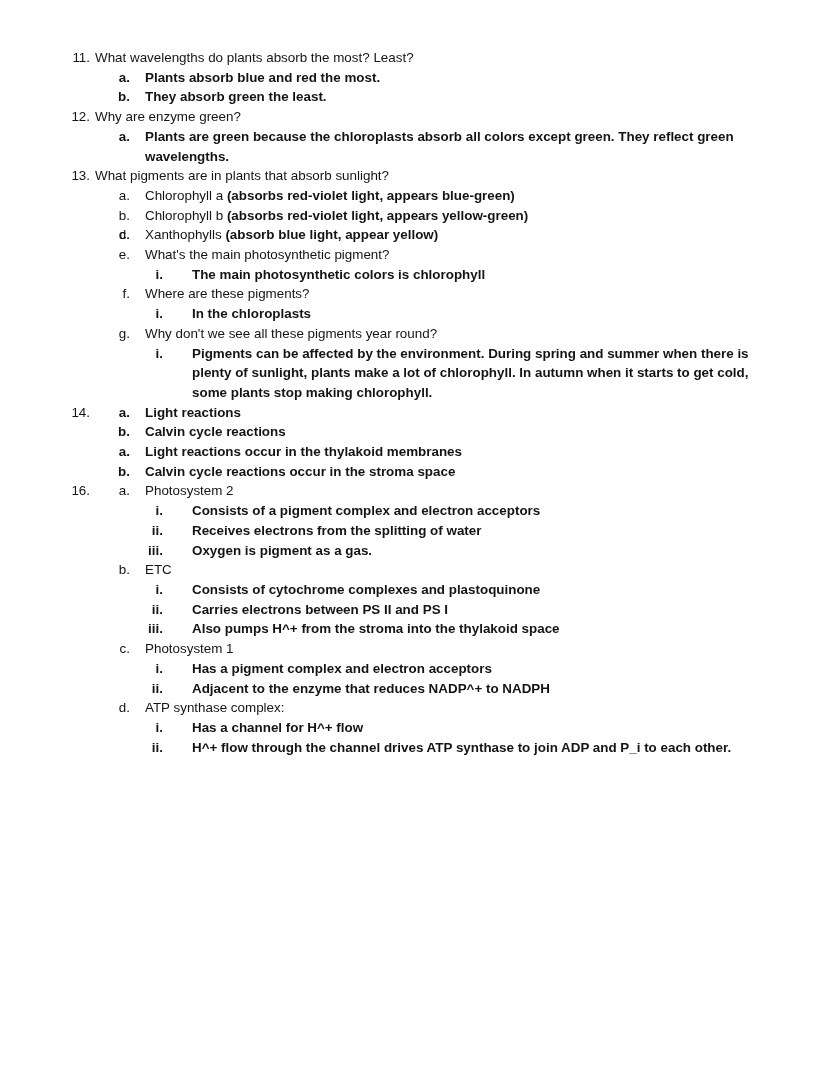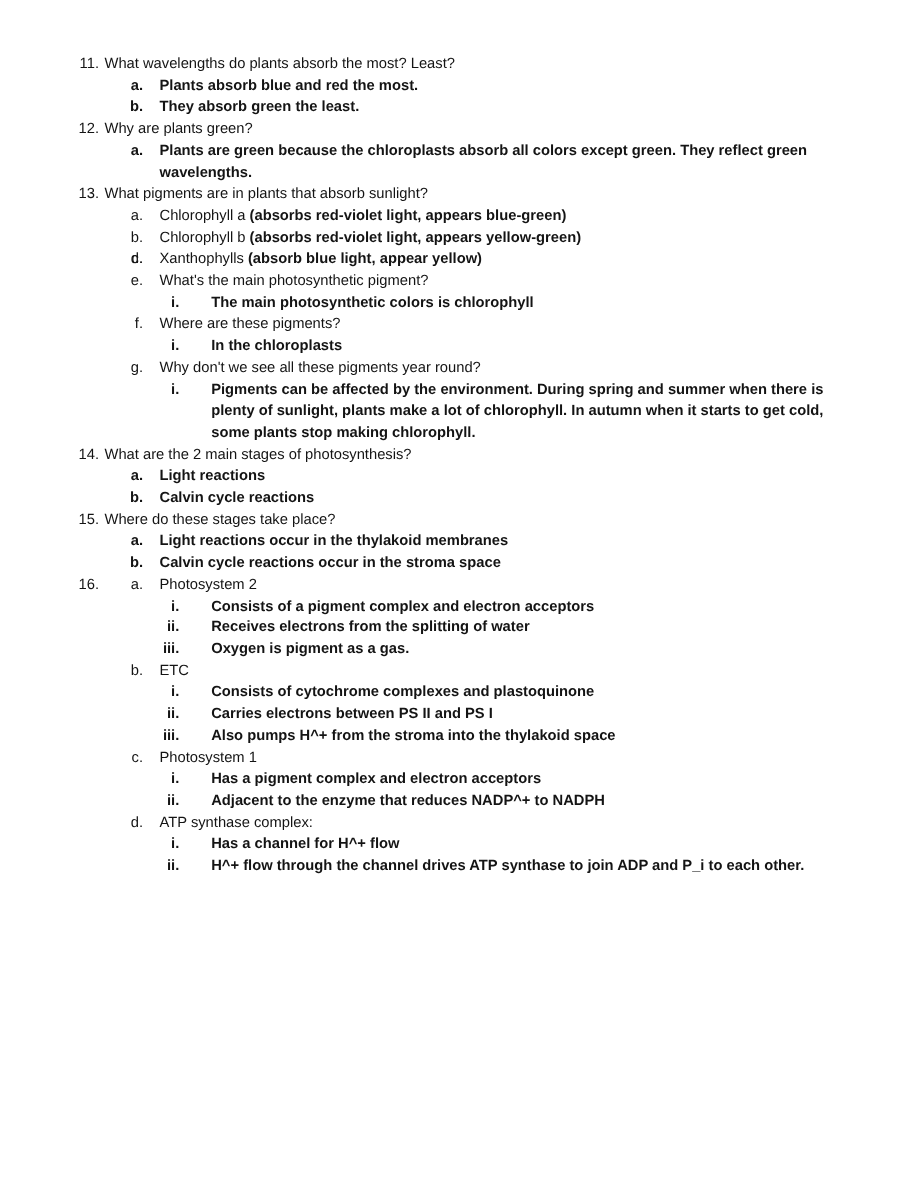--- a/index.html
+++ b/index.html
@@ -28,37 +28,36 @@
   .b { font-weight: bold; }
 </style>
 </head>
 <body>
 
 <div class="page">
   <div>
       <div class="row l1"><span class="marker">11.</span><span><span>What wavelengths do plants absorb the most? Least?</span></span></div>
       <div class="row l2"><span class="marker b">a.</span><span><span class="b">Plants absorb blue and red the most.</span></span></div>
       <div class="row l2"><span class="marker b">b.</span><span><span class="b">They absorb green the least.</span></span></div>
-      <div class="row l1"><span class="marker">12.</span><span><span>Why are plants green?</span></span></div>
+      <div class="row l1"><span class="marker">12.</span><span><span>Why are enzyme green?</span></span></div>
       <div class="row l2"><span class="marker b">a.</span><span><span class="b">Plants are green because the chloroplasts absorb all colors except green. They reflect green wavelengths.</span></span></div>
       <div class="row l1"><span class="marker">13.</span><span><span>What pigments are in plants that absorb sunlight?</span></span></div>
       <div class="row l2"><span class="marker">a.</span><span><span>Chlorophyll a </span><span class="b">(absorbs red-violet light, appears blue-green)</span></span></div>
       <div class="row l2"><span class="marker">b.</span><span><span>Chlorophyll b </span><span class="b">(absorbs red-violet light, appears yellow-green)</span></span></div>
       <div class="row l2"><span class="marker">c.</span></div>
       <div class="row l2"><span class="marker">d.</span><span><span>Xanthophylls </span><span class="b">(absorb blue light, appear yellow)</span></span></div>
       <div class="row l2"><span class="marker">e.</span><span><span>What's the main photosynthetic pigment?</span></span></div>
       <div class="row l3"><span class="marker b">i.</span><span><span class="b">The main photosynthetic colors is chlorophyll</span></span></div>
       <div class="row l2"><span class="marker">f.</span><span><span>Where are these pigments?</span></span></div>
       <div class="row l3"><span class="marker b">i.</span><span><span class="b">In the chloroplasts</span></span></div>
       <div class="row l2"><span class="marker">g.</span><span><span>Why don't we see all these pigments year round?</span></span></div>
       <div class="row l3"><span class="marker b">i.</span><span><span class="b">Pigments can be affected by the environment. During spring and summer when there is plenty of sunlight, plants make a lot of chlorophyll. In autumn when it starts to get cold, some plants stop making chlorophyll.</span></span></div>
-      <div class="row l1"><span class="marker">14.</span><span><span>What are the 2 main stages of photosynthesis?</span></span></div>
+      <div class="row l1"><span class="marker">14.</span></div>
       <div class="row l2"><span class="marker b">a.</span><span><span class="b">Light reactions</span></span></div>
       <div class="row l2"><span class="marker b">b.</span><span><span class="b">Calvin cycle reactions</span></span></div>
-      <div class="row l1"><span class="marker">15.</span><span><span>Where do these stages take place?</span></span></div>
       <div class="row l2"><span class="marker b">a.</span><span><span class="b">Light reactions occur in the thylakoid membranes</span></span></div>
       <div class="row l2"><span class="marker b">b.</span><span><span class="b">Calvin cycle reactions occur in the stroma space</span></span></div>
       <div class="row l1"><span class="marker">16.</span></div>
       <div class="row l2"><span class="marker">a.</span><span><span>Photosystem 2</span></span></div>
       <div class="row l3"><span class="marker b">i.</span><span><span class="b">Consists of a pigment complex and electron acceptors</span></span></div>
       <div class="row l3"><span class="marker b">ii.</span><span><span class="b">Receives electrons from the splitting of water</span></span></div>
       <div class="row l3"><span class="marker b">iii.</span><span><span class="b">Oxygen is pigment as a gas.</span></span></div>
       <div class="row l2"><span class="marker">b.</span><span><span>ETC</span></span></div>
       <div class="row l3"><span class="marker b">i.</span><span><span class="b">Consists of cytochrome complexes and plastoquinone</span></span></div>
       <div class="row l3"><span class="marker b">ii.</span><span><span class="b">Carries electrons between PS II and PS I</span></span></div>

